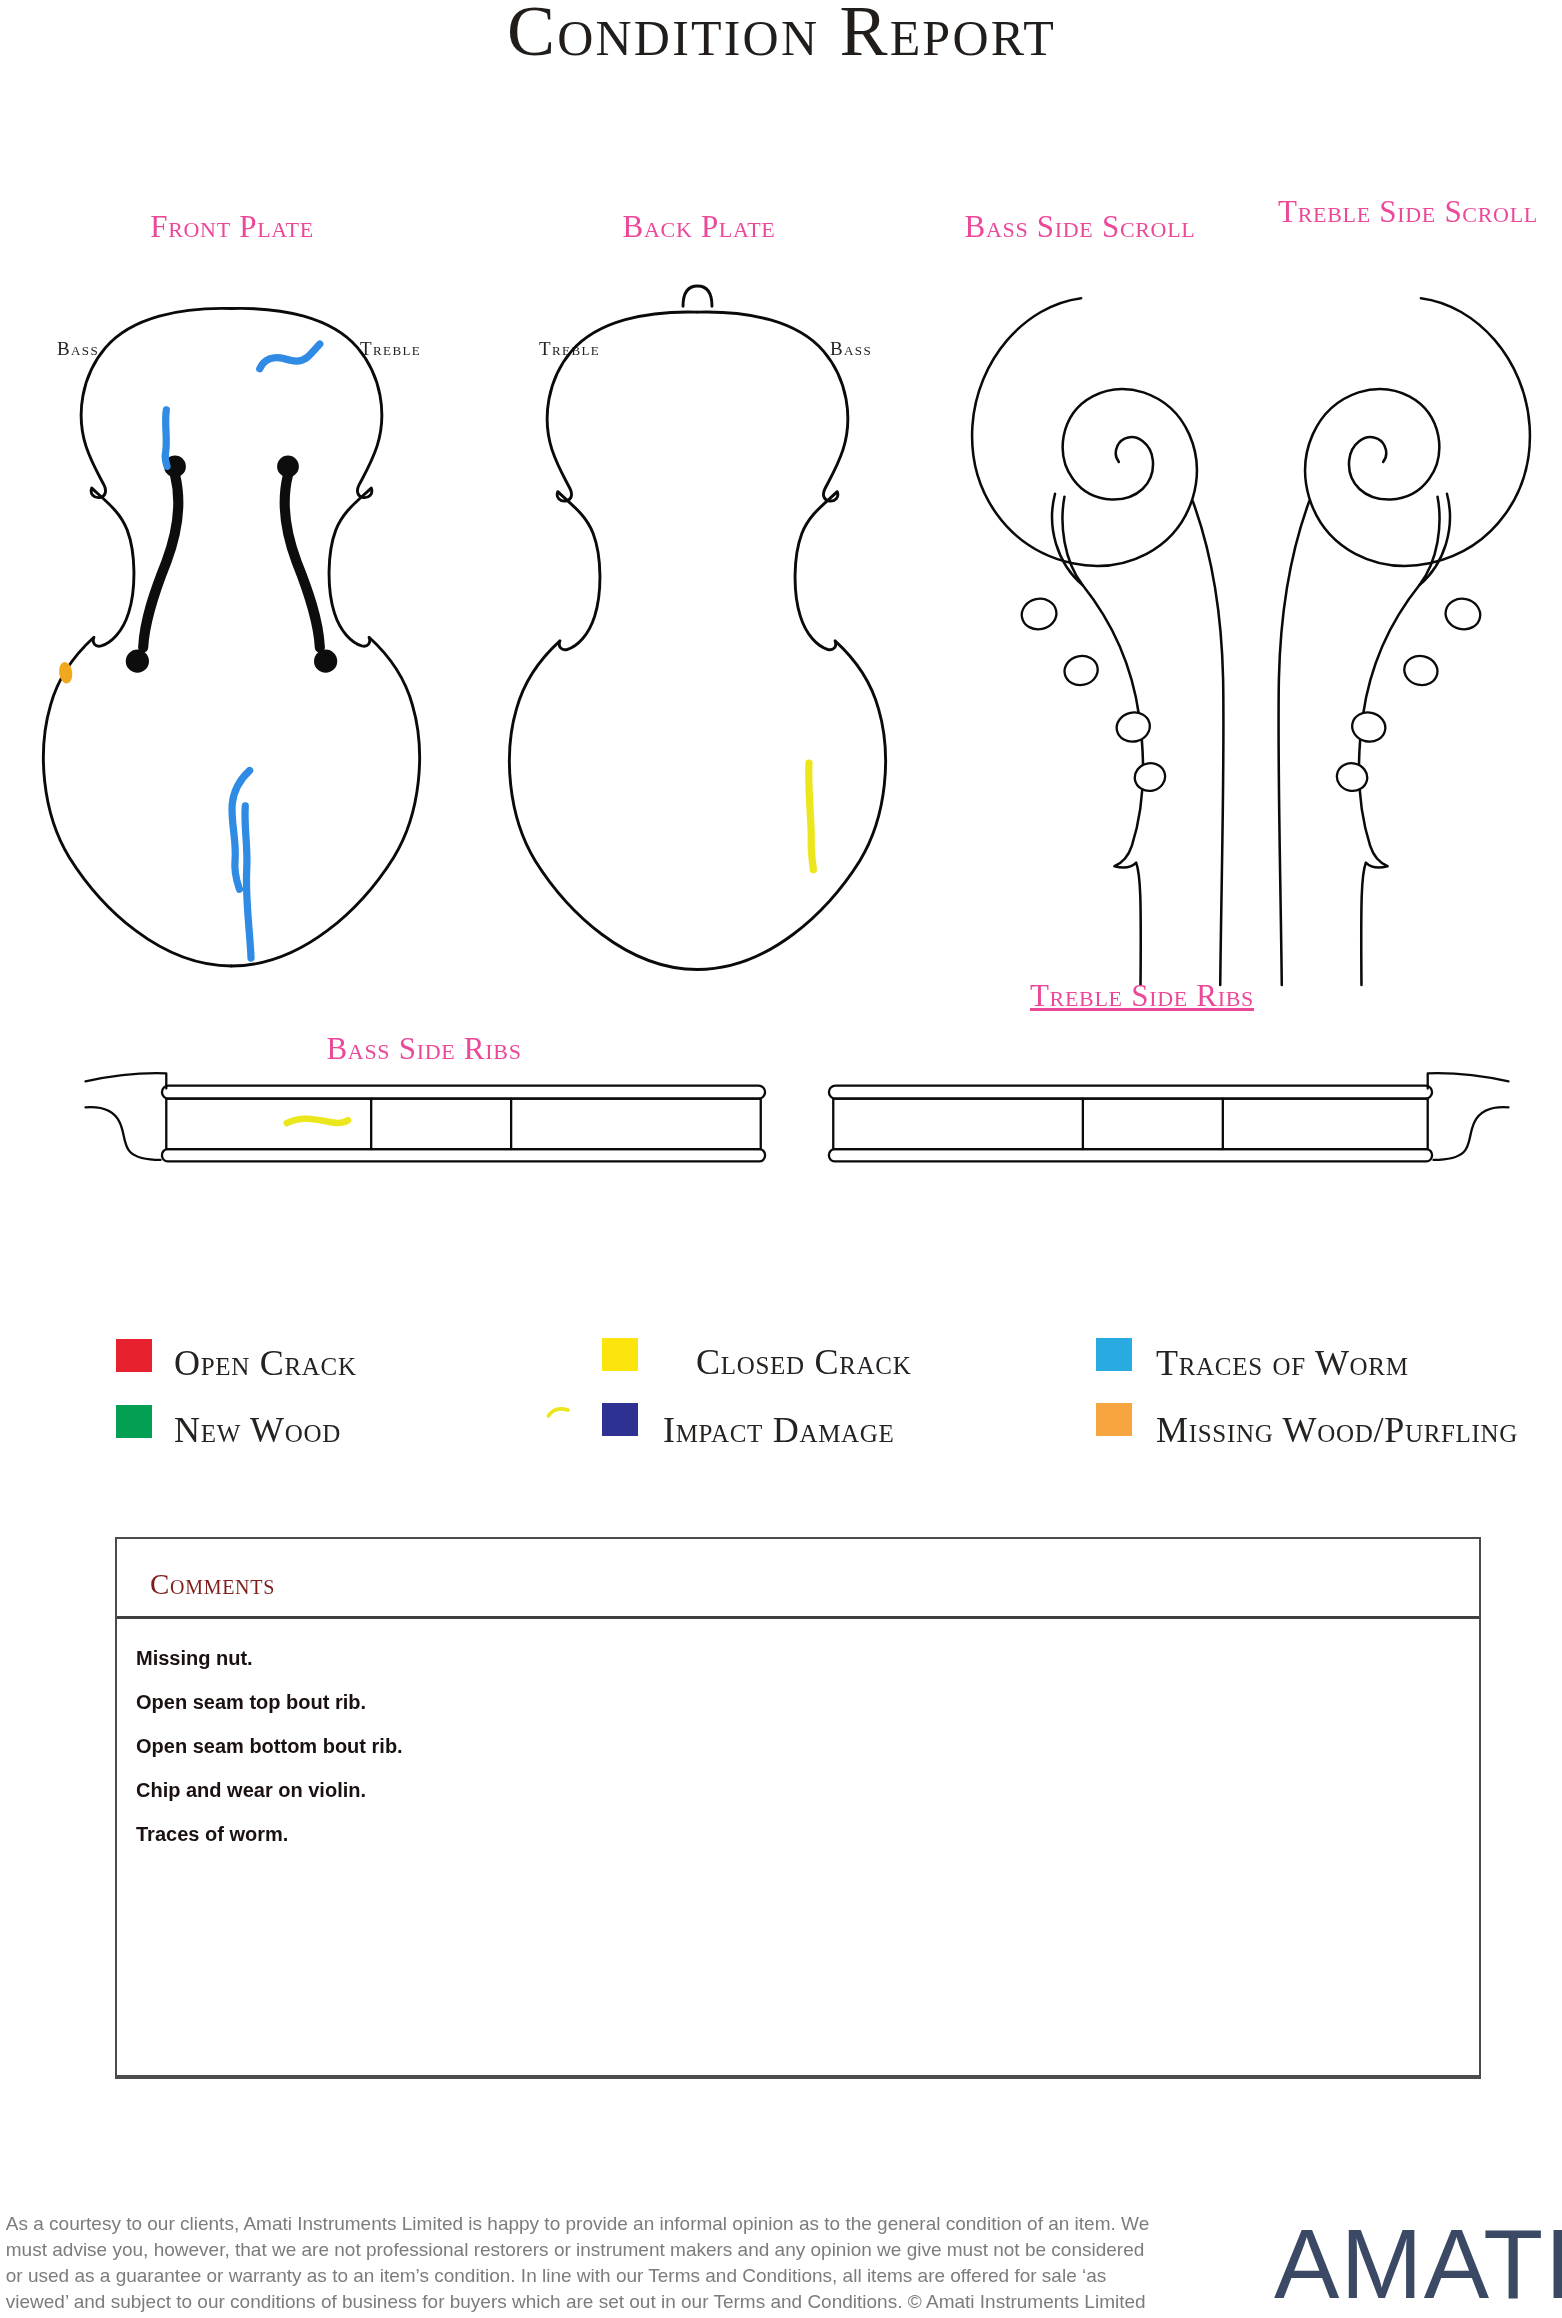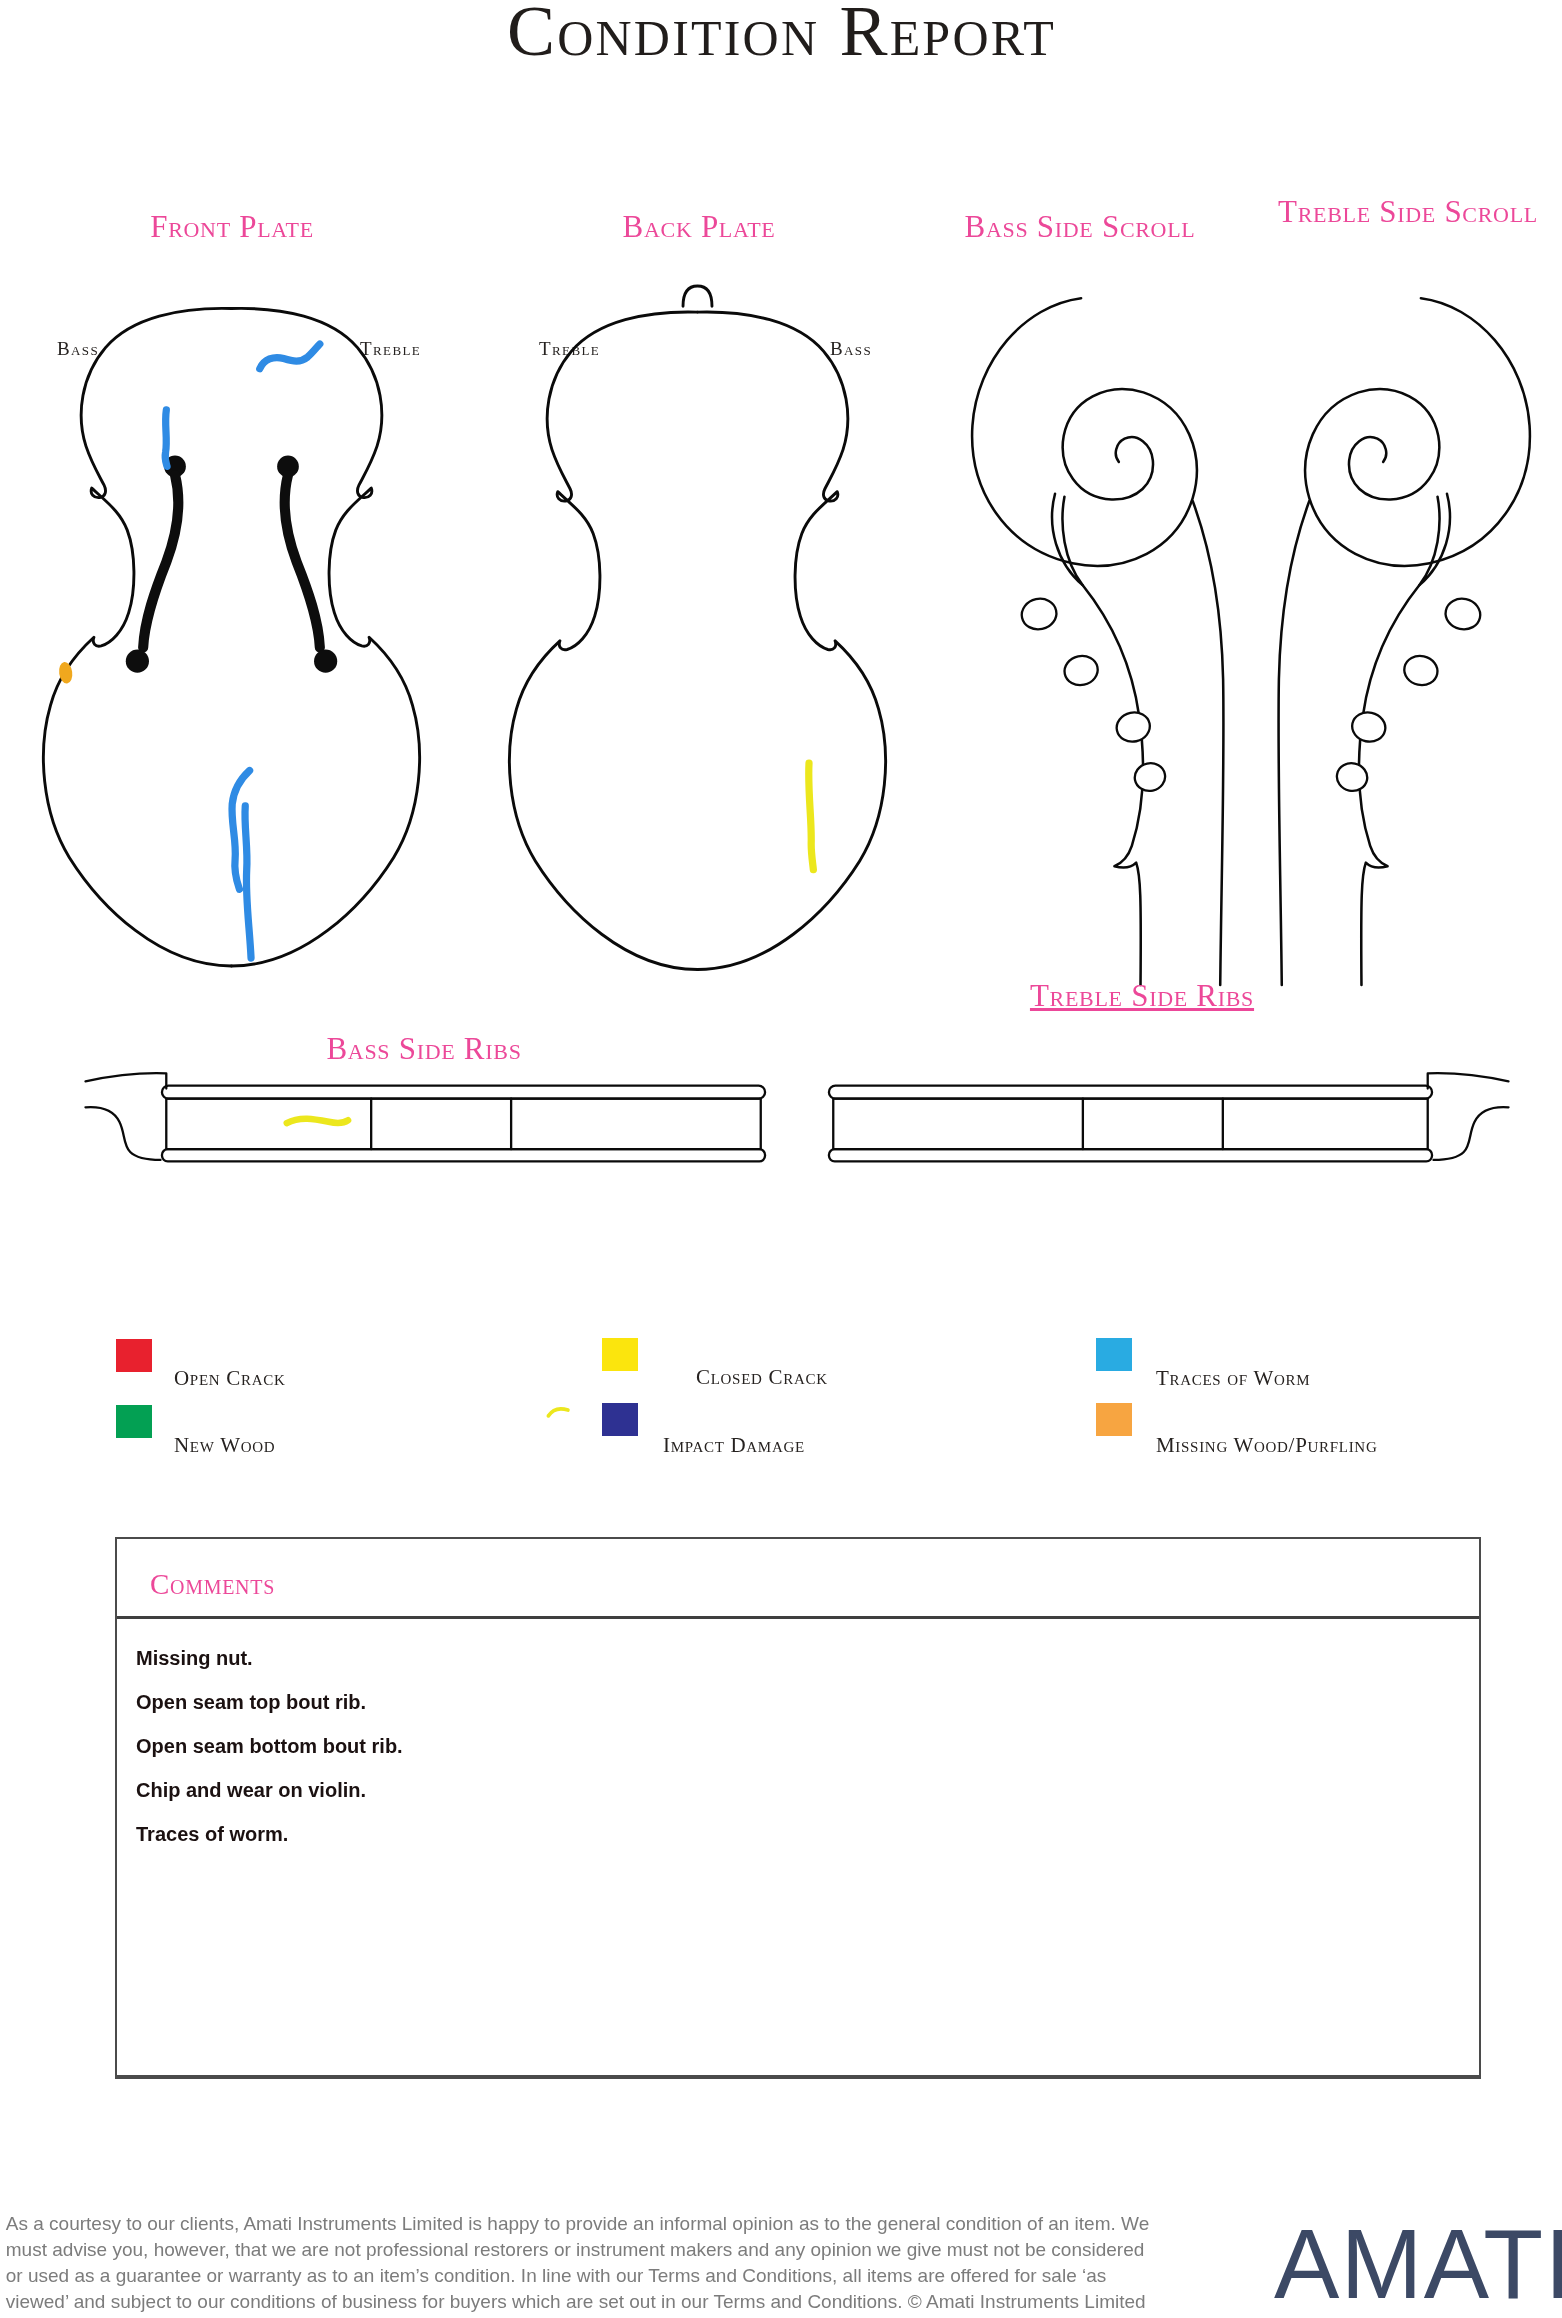--- a/index.html
+++ b/index.html
@@ -16,29 +16,29 @@
     font-variant:small-caps;color:#ec4899;font-size:31px;letter-spacing:0.7px;
     transform:translateX(-50%);white-space:nowrap;
   }
   .plate-label{
     font-variant:small-caps;color:#262220;font-size:19px;letter-spacing:1.4px;white-space:nowrap;
   }
   .legend-swatch{width:36px;height:33px;}
   .sw0{background:var(--legend-0);} .sw1{background:var(--legend-1);} .sw2{background:var(--legend-2);}
   .sw3{background:var(--legend-3);} .sw4{background:var(--legend-4);} .sw5{background:var(--legend-5);}
   .legend-label{
-    font-variant:small-caps;color:#262220;font-size:21px;letter-spacing:0.7px;white-space:nowrap;margin-top:24px;
+    font-variant:small-caps;color:#262220;font-size:36px;letter-spacing:0.7px;white-space:nowrap;
   }
   .comments-box{
     left:115px;top:1537px;width:1366px;height:542px;
     border:2.2px solid #4b4b4b;border-bottom-width:4.3px;box-sizing:border-box;background:#fff;
   }
   .comments-header{
     height:80px;border-bottom:3.6px solid #3f3f3f;box-sizing:border-box;
-    padding:29px 0 0 33px;font-variant:small-caps;font-size:29px;color:#ec4899;letter-spacing:0.7px;
+    padding:29px 0 0 33px;font-variant:small-caps;font-size:29px;color:#7f1d1d;letter-spacing:0.7px;
   }
   .comments-body{
     padding:17.4px 22px 0 19px;
     font-family:"Liberation Sans", sans-serif;font-weight:700;
     font-size:20px;line-height:44px;color:#1b1111;letter-spacing:0px;
   }
   .footer-disclaimer{
     left:5.8px;top:2211px;width:1144px;
     font-family:"Liberation Sans", sans-serif;font-size:19px;line-height:26px;color:#7c7c7c;
   }

